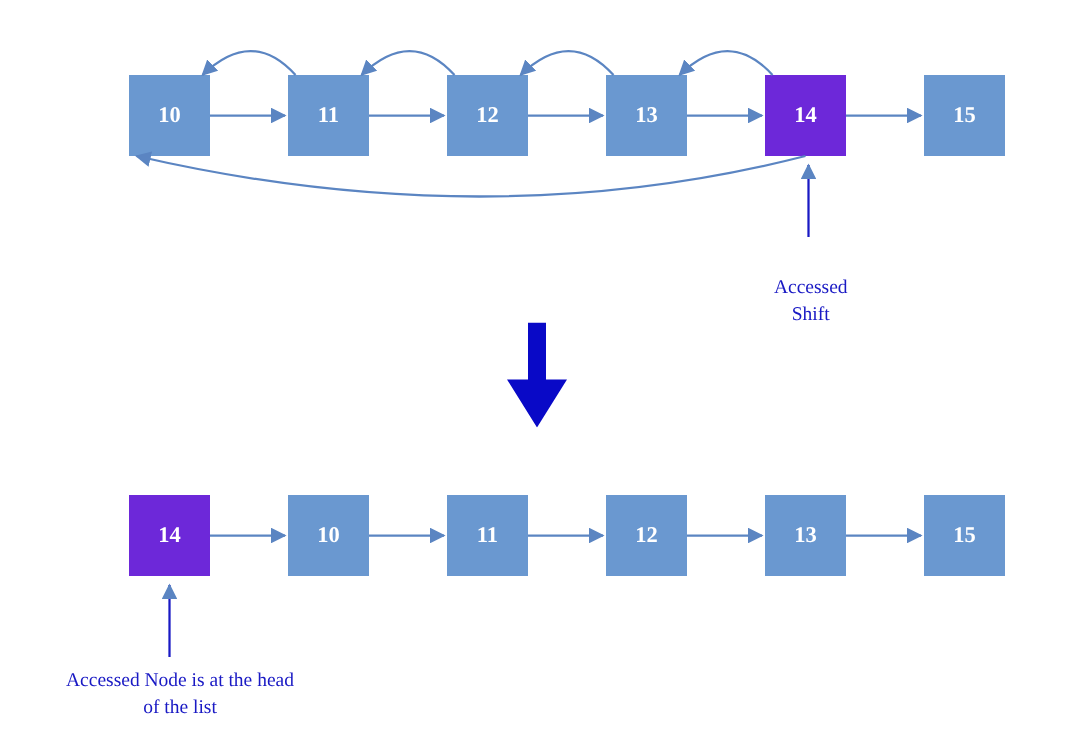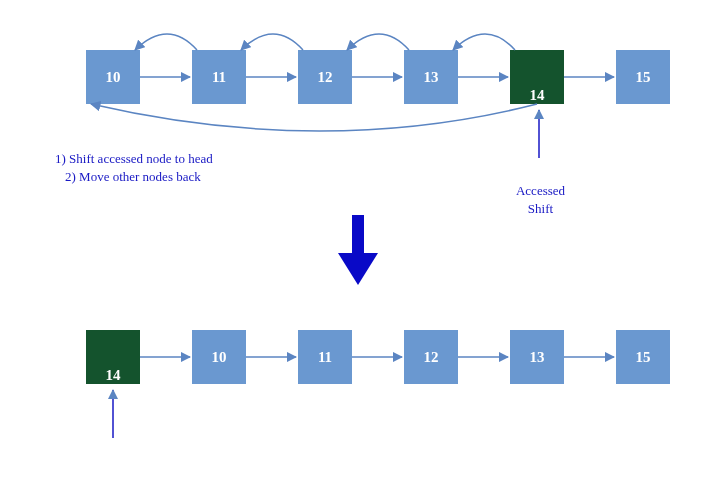--- a/index.html
+++ b/index.html
@@ -23,22 +23,21 @@
     height: 54px;
     display: flex;
     align-items: center;
     justify-content: center;
     font-size: 15px;
     font-weight: 600;
     color: #ffffff;
     background: #6a98d0;
   }
   .node.accessed {
-    background: #14532d;
-    align-items: flex-end;
+    background: #6d28d9;
   }
   .caption {
     position: absolute;
     font-size: 13px;
     line-height: 1.35;
     text-align: center;
     color: #1919c4;
     font-weight: 500;
   }
   svg.overlay {
@@ -90,30 +89,30 @@
   <div class="node" style="left:404px; top:330px;">
     <span>12</span>
   </div>
   <div class="node" style="left:510px; top:330px;">
     <span>13</span>
   </div>
   <div class="node" style="left:616px; top:330px;">
     <span>15</span>
   </div>
 
-  <div class="caption" style="left:55px; top:150px; text-align:left; width:240px;">
-    <div>1) Shift accessed node to head</div>
-    <div style="padding-left:10px;">2)  Move other nodes back</div>
-  </div>
 
   <div class="caption" style="left:508px; top:162px; width:65px;margin-top:20px;">
     <div>Accessed</div>
     <div>Shift</div>
   </div>
 
+  <div class="caption" style="left:20px; top:444px; width:200px;">
+    <div>Accessed Node is at the head</div>
+    <div>of the list</div>
+  </div>
 
   <svg class="big-arrow" style="left:338px; top:215px;" viewBox="0 0 40 70">
     <path d="M14 0 H26 V38 H40 L20 70 L0 38 H14 Z" fill="#0909c7"></path>
   </svg>
 
   <svg class="overlay" viewBox="0 0 711 503">
     <defs>
       <marker id="arrow" viewBox="0 0 10 10" refX="9" refY="5" markerWidth="7" markerHeight="7" orient="auto-start-reverse">
         <path d="M 0 0 L 10 5 L 0 10 z" fill="#5b85c2"></path>
       </marker>

